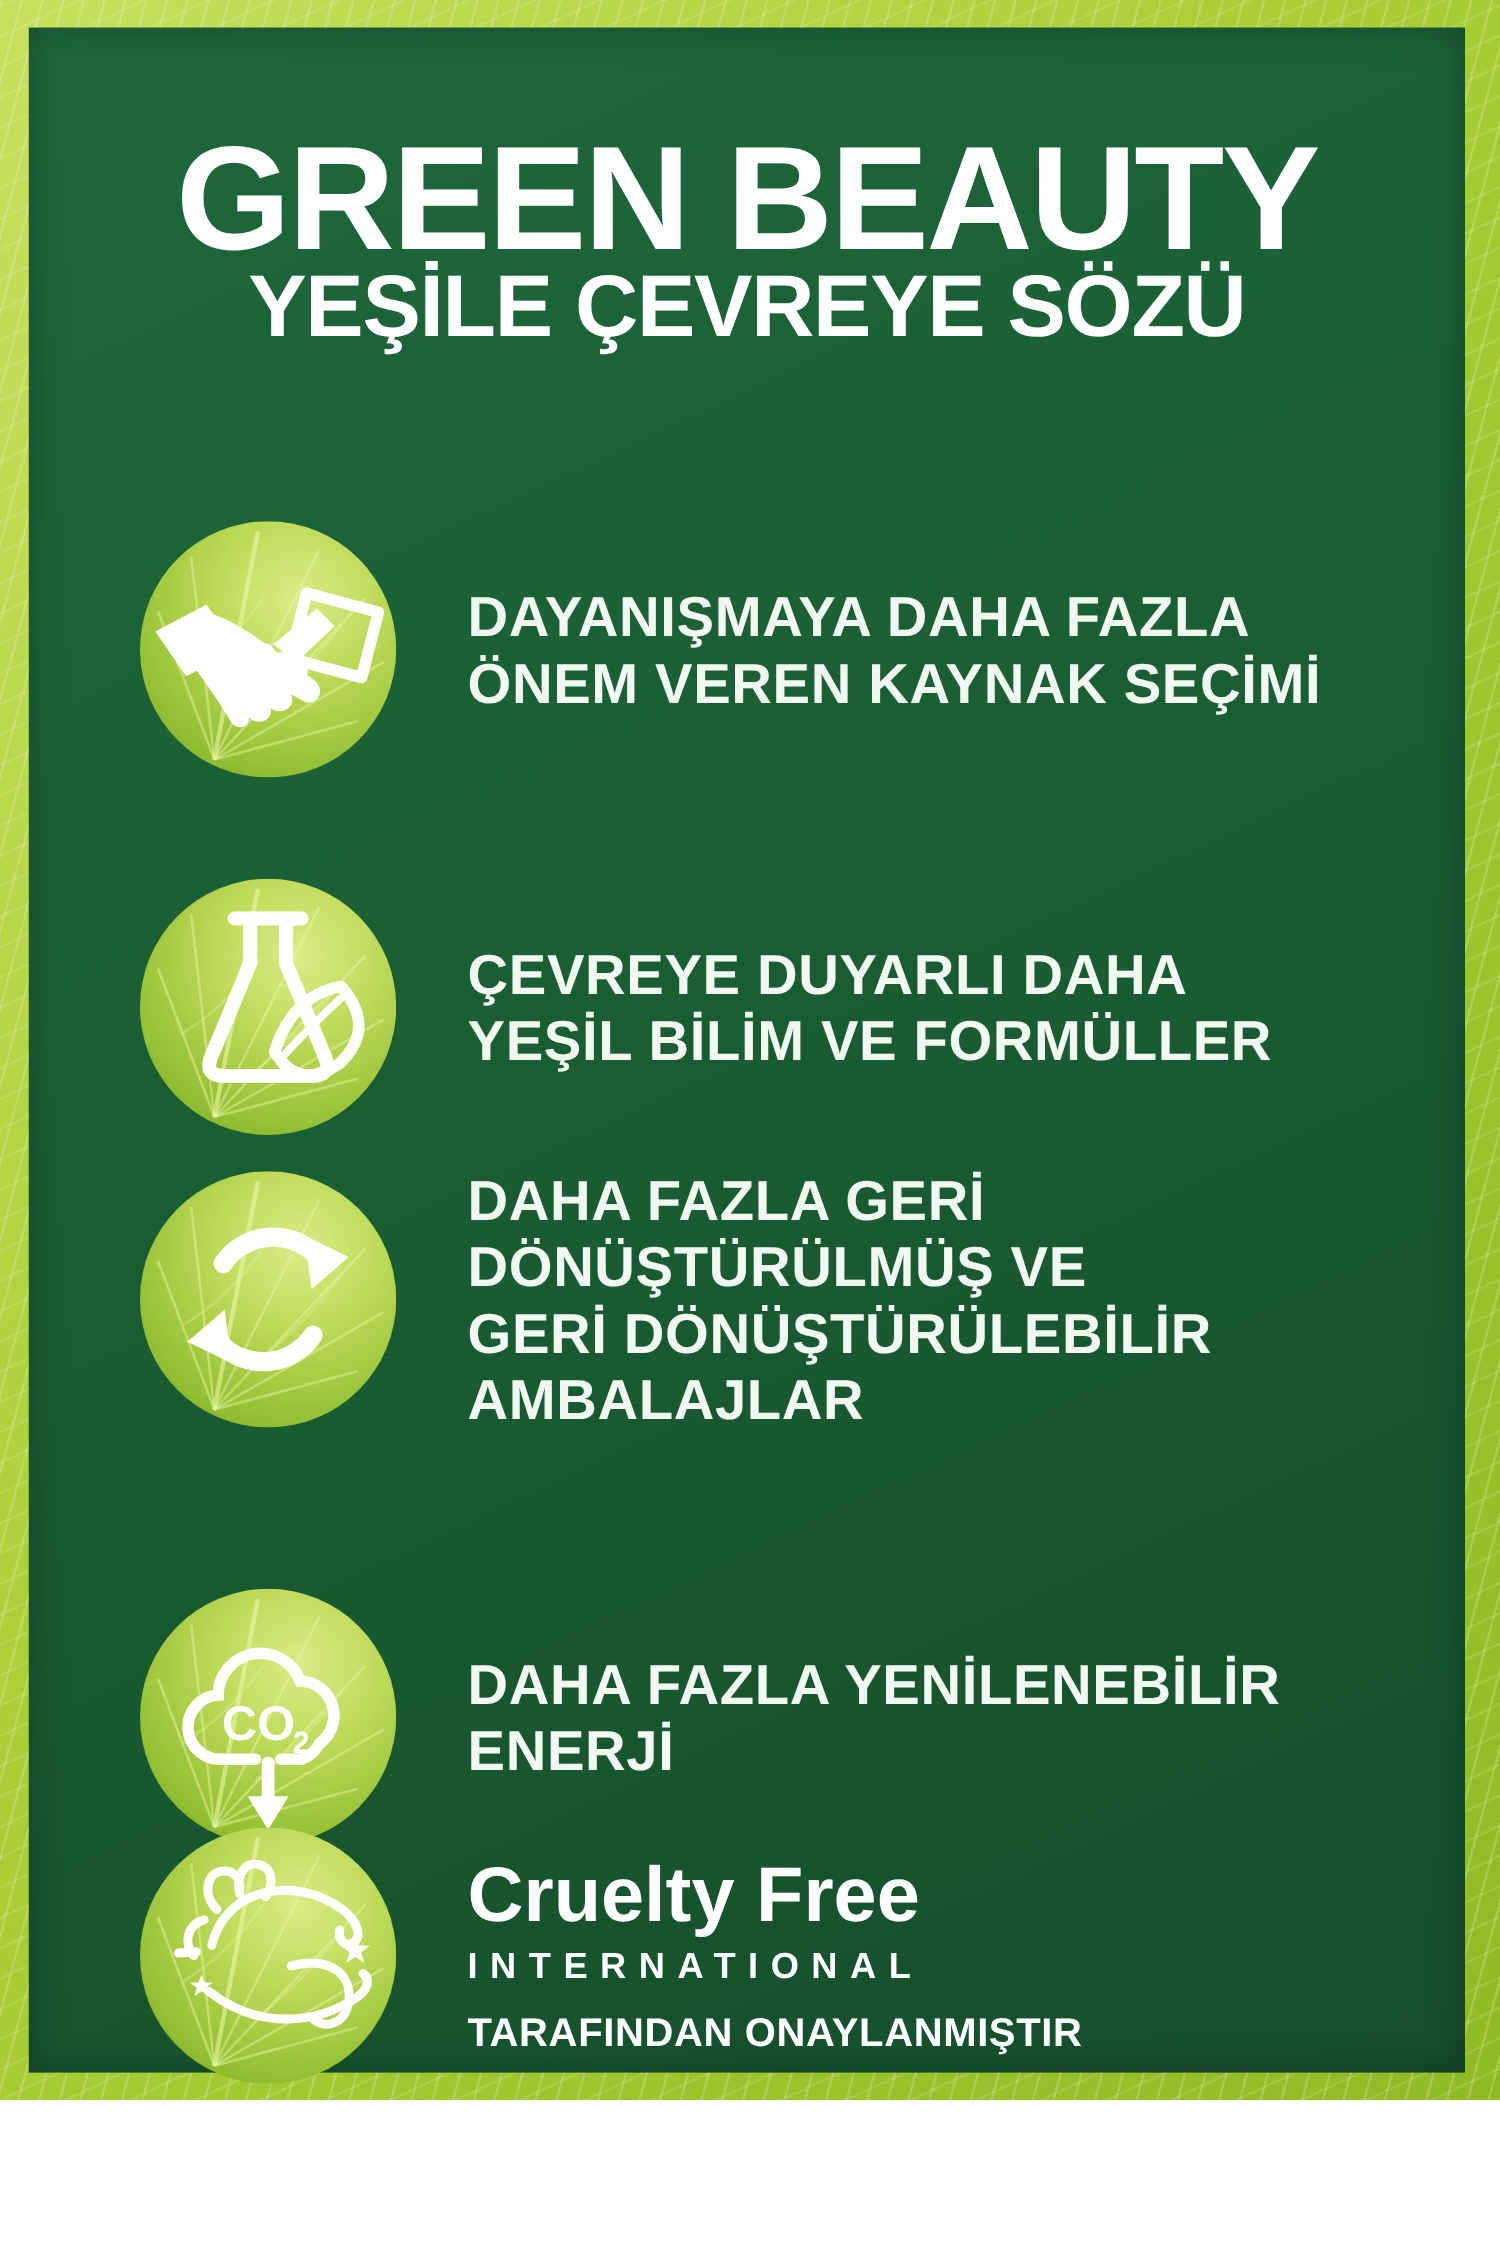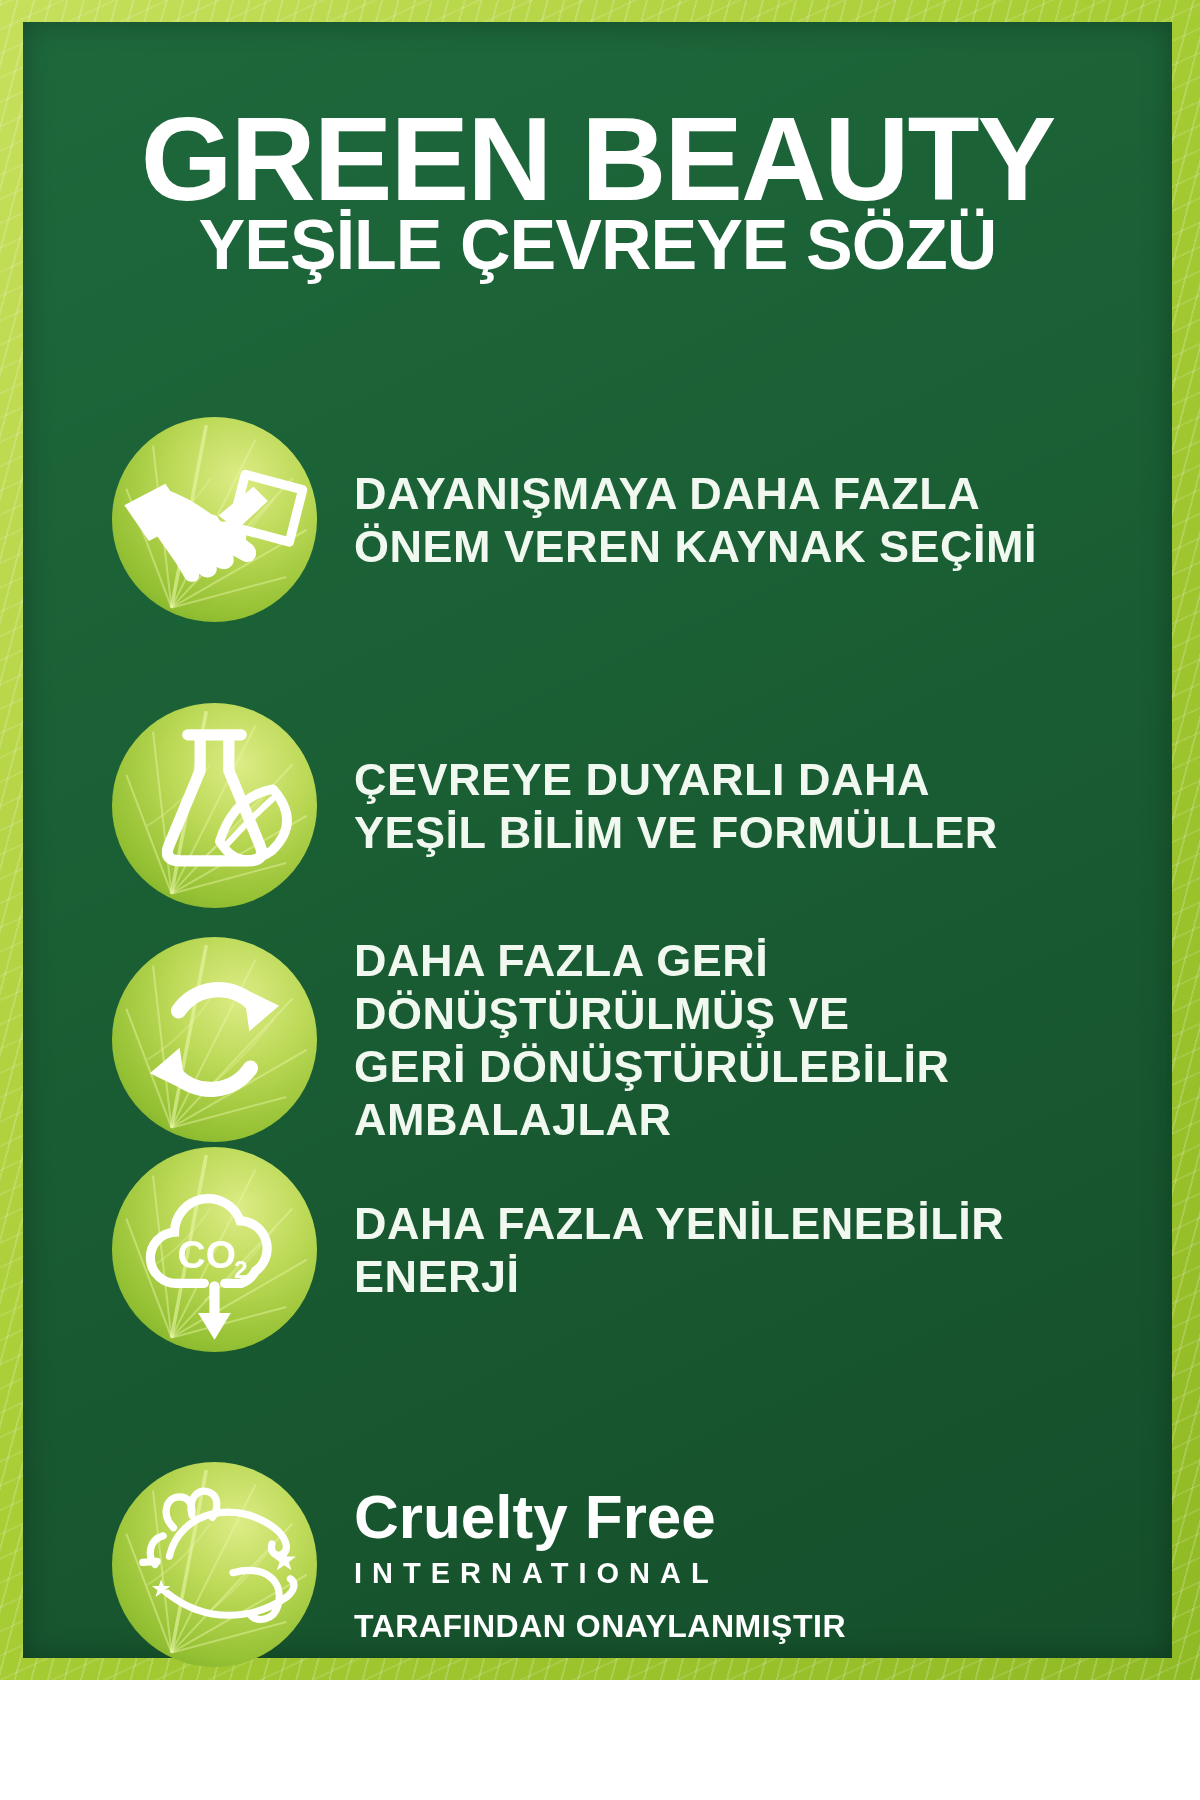--- a/index.html
+++ b/index.html
@@ -17,21 +17,21 @@
     box-shadow:inset 0 0 30px rgba(0,0,0,.28);
   }
   .title{
     position:absolute;top:78px;left:0;right:0;text-align:center;
     color:#ffffff;font-weight:700;font-size:118px;line-height:1;letter-spacing:-2px;white-space:nowrap;
   }
   .subtitle{
     position:absolute;top:188px;left:0;right:0;text-align:center;
     color:#ffffff;font-weight:700;font-size:70px;line-height:1;letter-spacing:-1px;white-space:nowrap;
   }
-  .item{position:absolute;left:89px;display:flex;align-items:center;height:205px;}
+  .item{position:absolute;left:89px;display:flex;align-items:center;height:205px;gap:20px;}
   .icon-circle{width:205px;height:205px;flex:0 0 205px;display:block;}
   .txt{margin-left:37px;}
   .line{
     font-size:45px;line-height:53px;font-weight:700;color:#f1f8f0;
     letter-spacing:.5px;white-space:nowrap;
   }
   .cf-brand{font-size:62px;line-height:1.05;font-weight:700;color:#ffffff;white-space:nowrap;}
   .cf-intl{font-size:29px;font-weight:700;letter-spacing:10px;color:#ffffff;margin-top:8px;white-space:nowrap;}
   .cf-line{font-size:32px;font-weight:700;color:#ffffff;margin-top:18px;white-space:nowrap;letter-spacing:.5px;}
   .defs{position:absolute;width:0;height:0;}
@@ -123,21 +123,21 @@
         </svg>
       </span>
       <div class="txt">
         <div class="line">DAHA FAZLA GERİ</div>
         <div class="line">DÖNÜŞTÜRÜLMÜŞ VE</div>
         <div class="line">GERİ DÖNÜŞTÜRÜLEBİLİR</div>
         <div class="line">AMBALAJLAR</div>
       </div>
     </div>
 
-    <div class="item" style="top:1125px">
+    <div class="item" style="top:1249px">
       <span class="icon-circle">
         <svg viewBox="0 0 200 200" width="205" height="205">
           <circle cx="100" cy="100" r="100" fill="url(#leafG)"></circle>
           <use href="#veins"></use>
           <g fill="none" stroke="#ffffff" stroke-width="9" stroke-linecap="round">
             <path d="M64,133 A25,25 0 0 1 61,83 A33,33 0 0 1 125,72 A27,27 0 0 1 140,121 Q135,130 126,133"></path>
             <path d="M64,133 H90"></path>
             <path d="M110,133 H126"></path>
             <path d="M100,136 V166" stroke-width="10"></path>
           </g>

